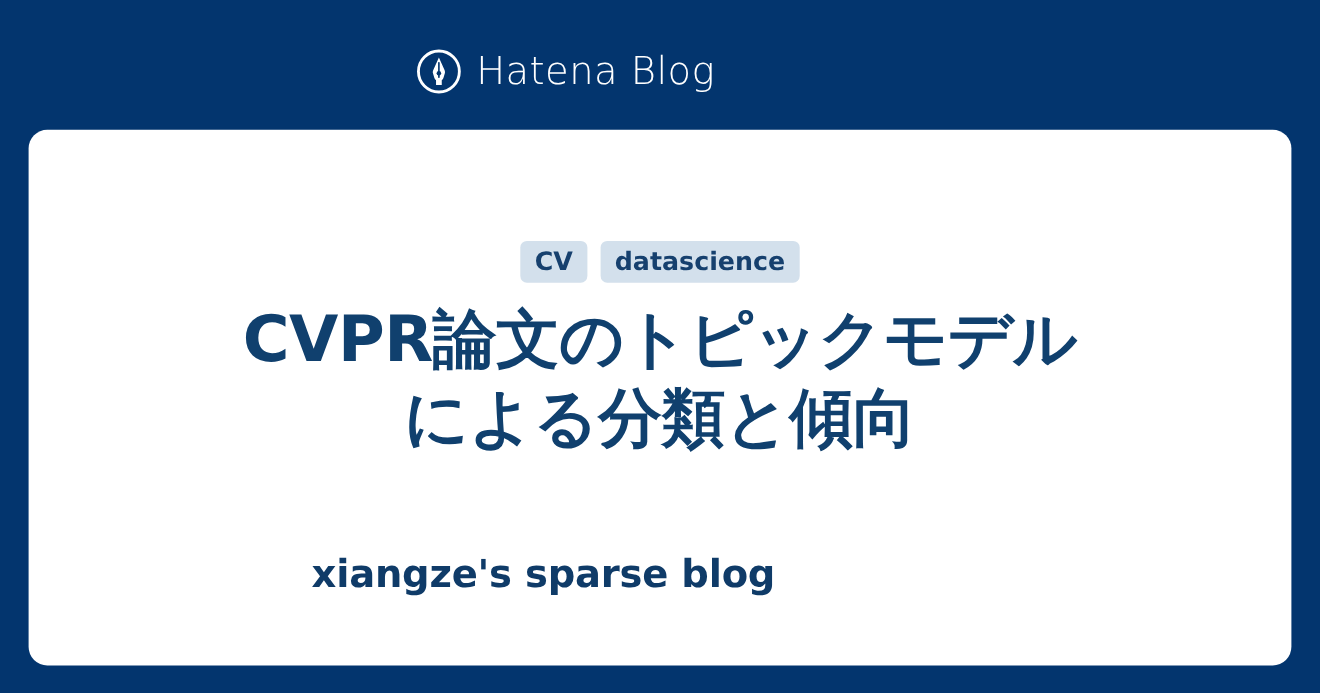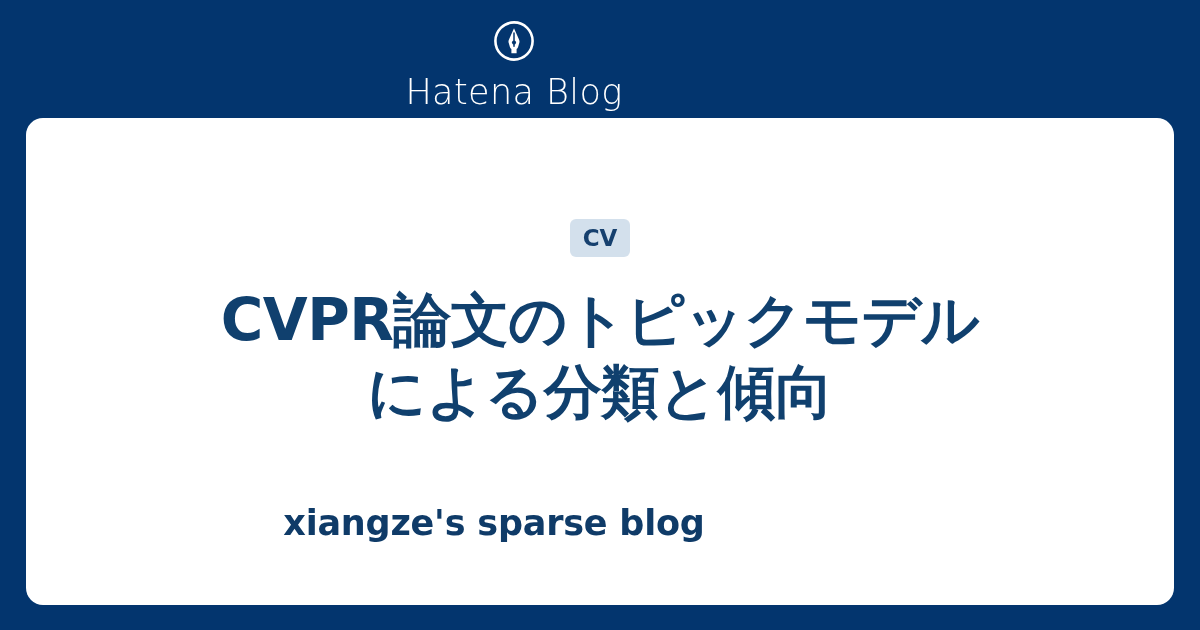--- a/index.html
+++ b/index.html
@@ -27,21 +27,20 @@
   .brand {
     position: absolute;
     left: 0;
     top: 34px;
     width: 1028px;
     height: 62px;
     display: flex;
     align-items: center;
     justify-content: center;
     gap: 13px;
-    flex-direction: column;
   }
   .brand-logo {
     width: 42px;
     height: 42px;
     display: block;
     flex: 0 0 auto;
   }
   .brand-name {
     color: #ffffff;
     font-size: 35px;
@@ -89,21 +88,21 @@
     font-size: 23px;
     font-weight: bold;
     line-height: 1;
     white-space: nowrap;
     box-sizing: border-box;
     font-family: "DejaVu Sans", "Liberation Sans", sans-serif;
   }
 
   
   .entry-title {
-    margin: 28px 0 0 0;
+    margin: 16px 0 0 0;
     width: 790px;
     text-align: center;
     color: #10406e;
     font-size: 58px;
     font-weight: bold;
     line-height: 1.24;
     letter-spacing: -0.5px;
     font-family: "DejaVu Sans", "Liberation Sans", sans-serif;
     word-break: break-all;
   }
@@ -139,20 +138,21 @@
         <circle cx="21" cy="22.6" r="2.05" fill="#03356e"></circle>
       </svg>
     </span>
     <span class="brand-name">Hatena Blog</span>
   </div>
 
   <div class="card">
 
     <div class="tag-row">
       <span class="tag">CV</span>
+      <span class="tag">datascience</span>
     </div>
 
     <h1 class="entry-title">CVPR論文のトピックモデルによる分類と傾向</h1>
 
     <div class="blog-name">xiangze's sparse blog</div>
 
   </div>
 
 </div>
 

